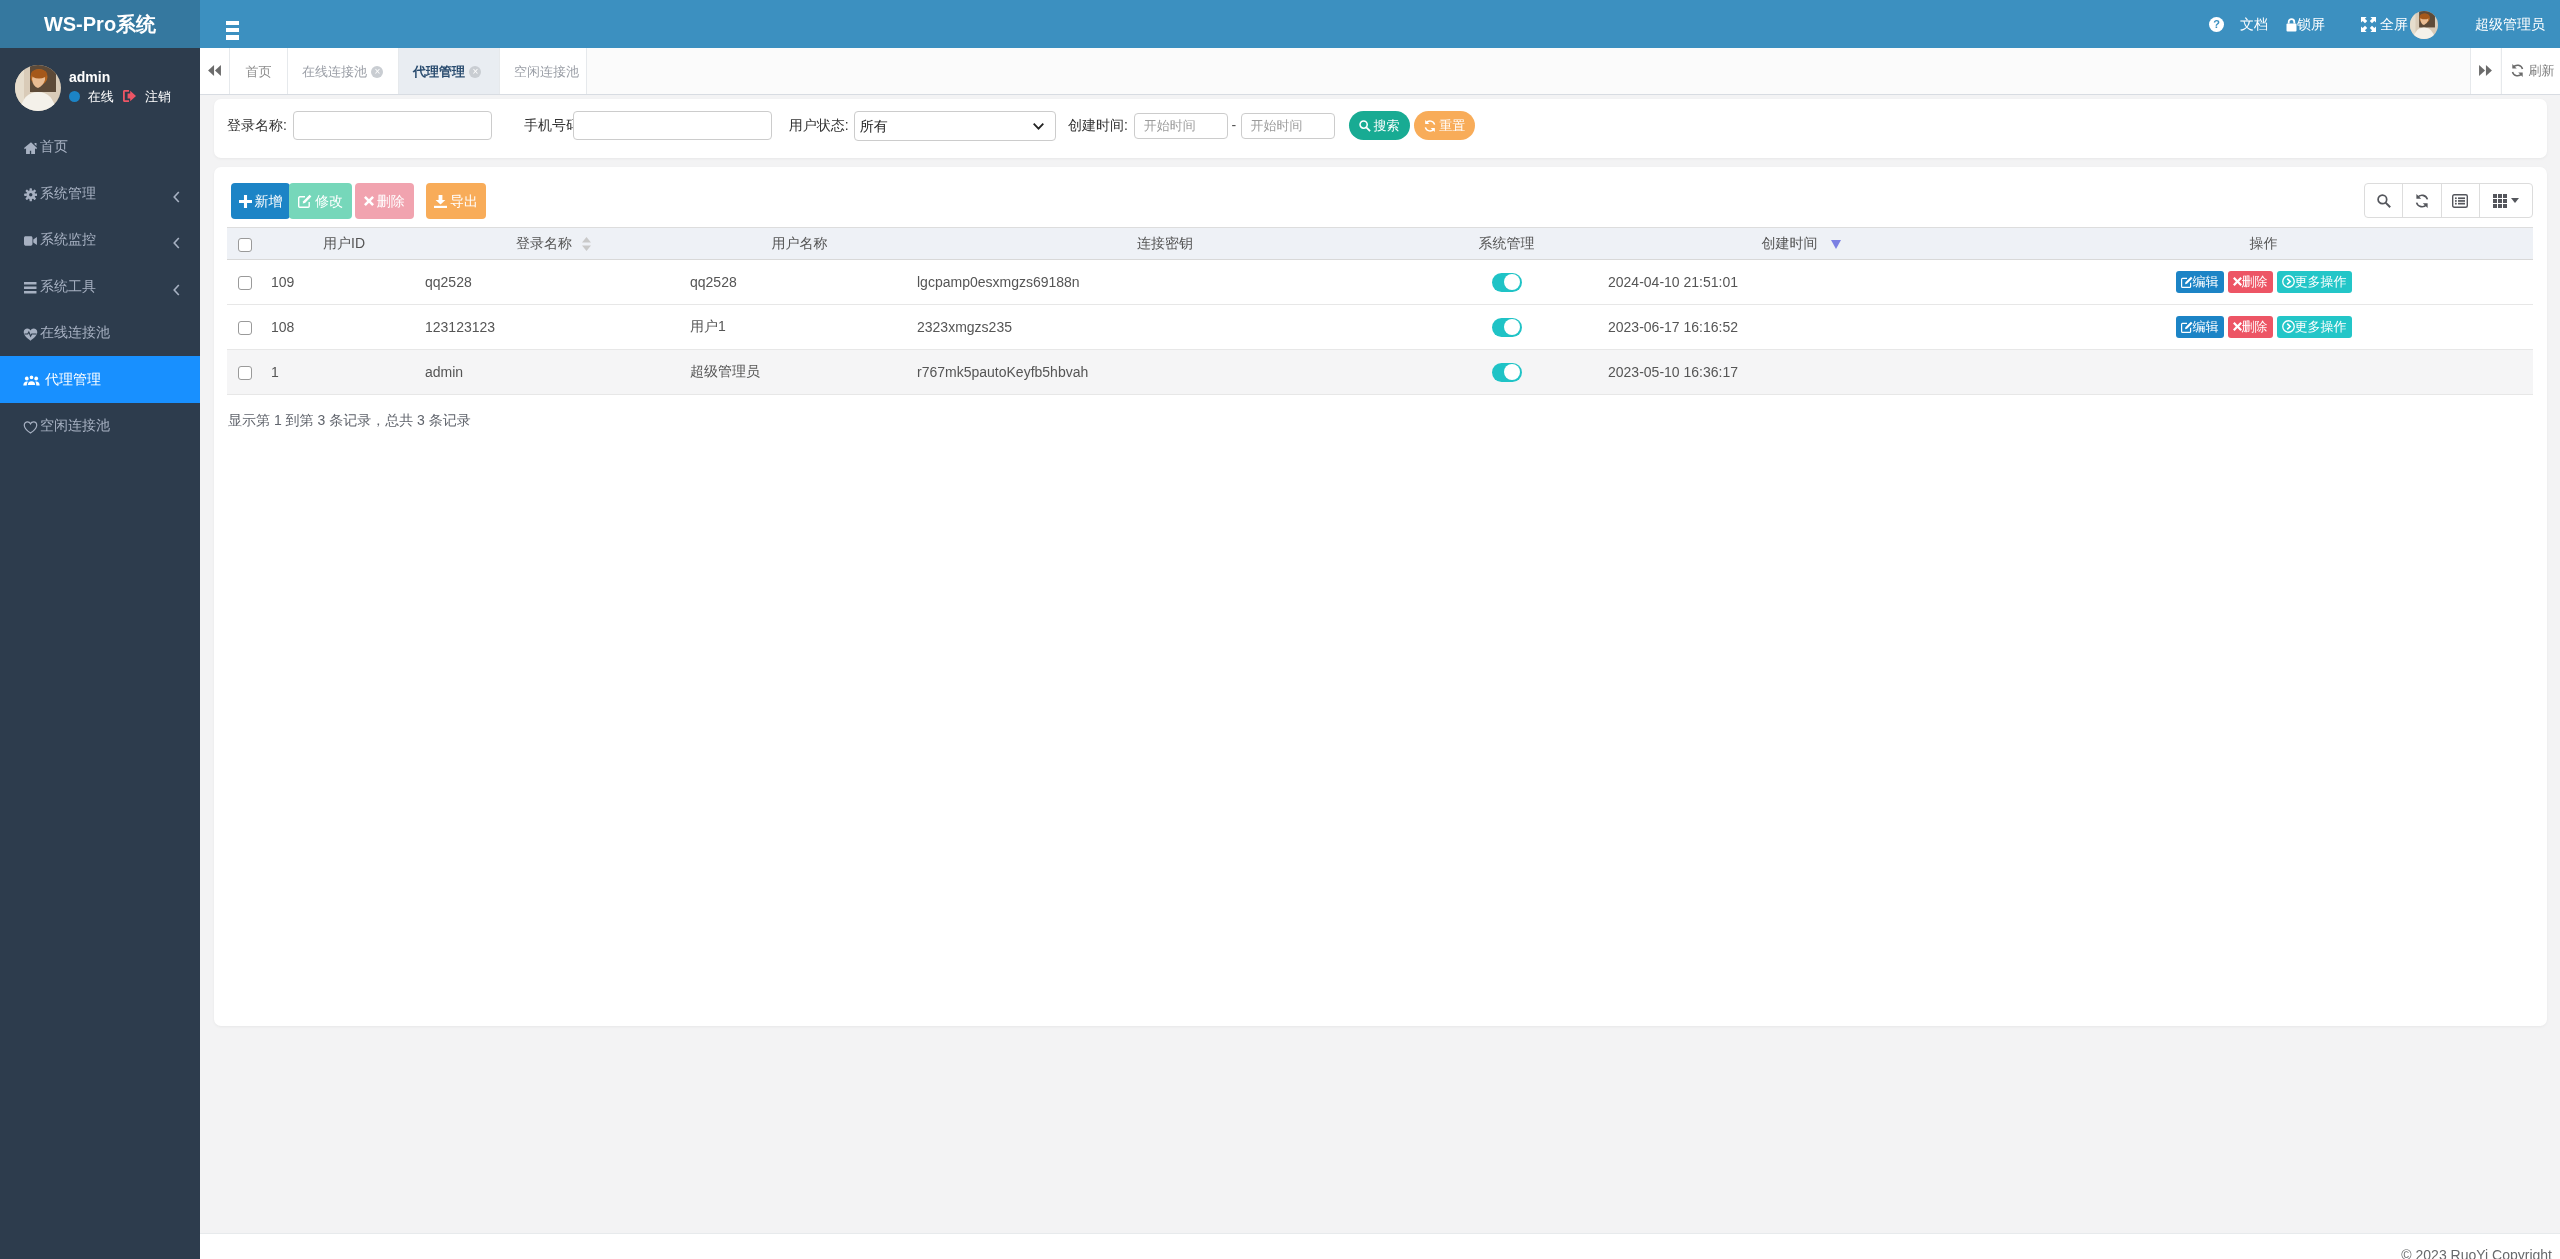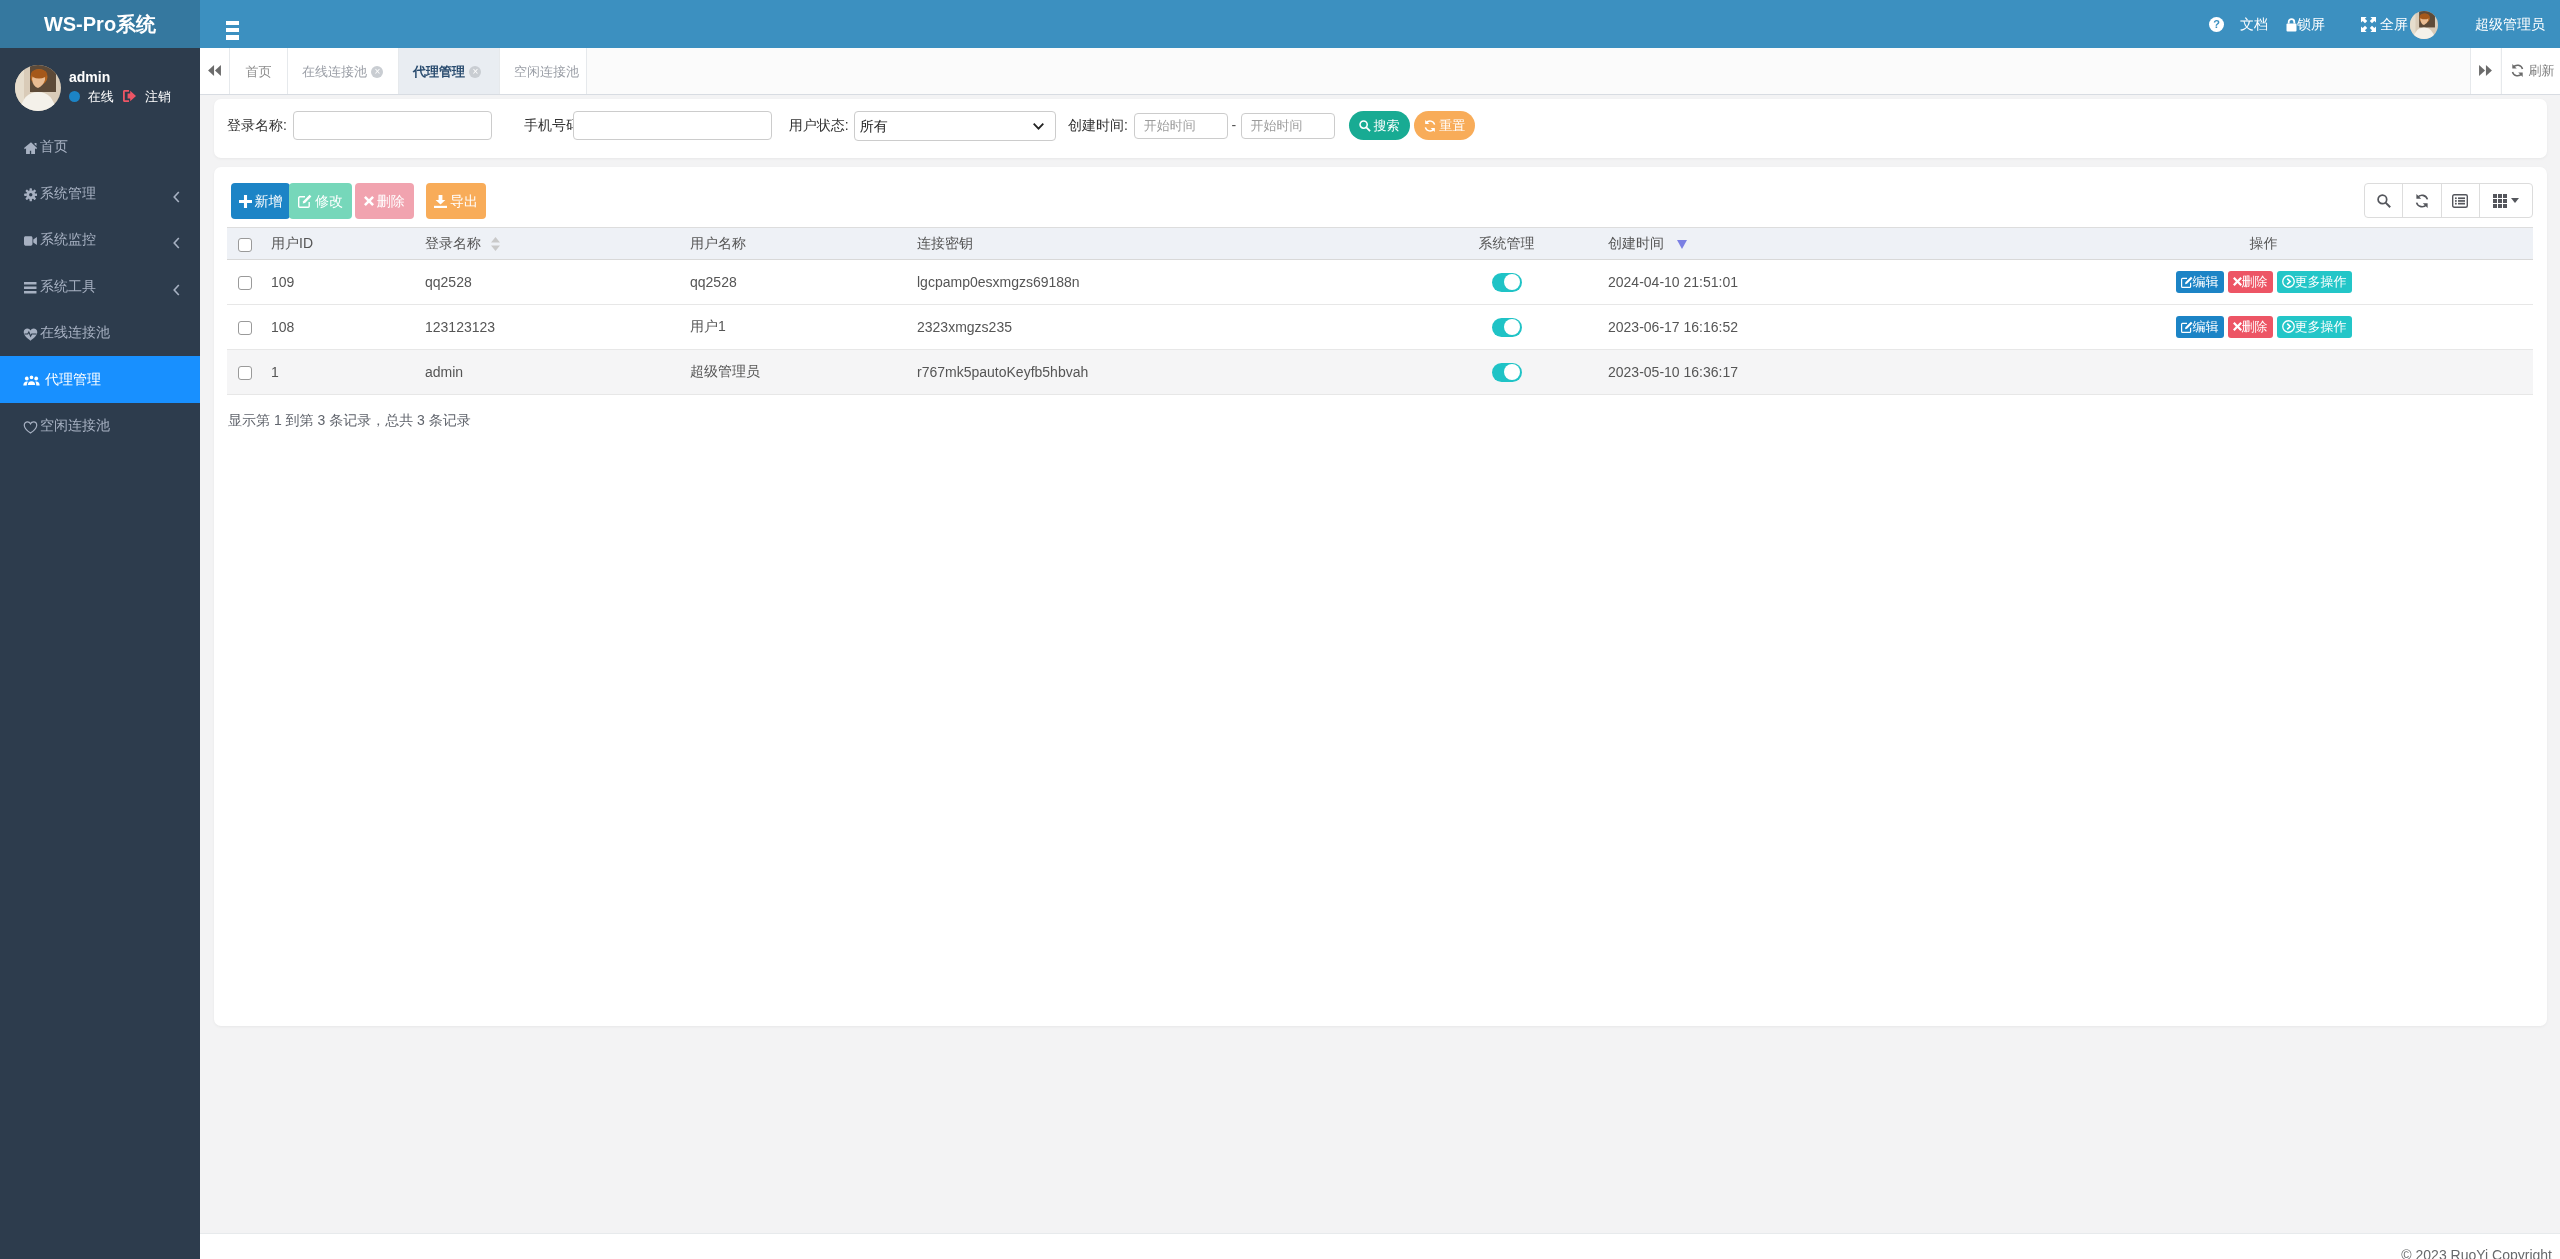--- a/index.html
+++ b/index.html
@@ -34,21 +34,21 @@
 .sinput { position:absolute; top:11.5px; height:29px; border:1px solid #ccc; border-radius:4px; background:#fff;text-align:center; }
 .dinput { position:absolute; top:14px; height:26px; border:1px solid #ccc; border-radius:4px; background:#fff; font-size:13px; color:#9b9b9b; line-height:24px; padding-left:9px; }
 .pillbtn { position:absolute; top:12.4px; height:29px; border-radius:15px; color:#fff; font-size:13px; text-align:center; line-height:29px; }
 
 .tbtn { position:absolute; top:16px; height:36px; border-radius:4px; color:#fff; font-size:14px; text-align:center; line-height:36px; }
 .icgroup { position:absolute; top:16px; height:35px; border:1px solid #dcdcdc; border-radius:4px; background:#fff; display:flex; }
 .icgroup .igb { height:33px; border-right:1px solid #ddd; display:flex; align-items:center; justify-content:center; }
 .icgroup .igb:last-child { border-right:none; }
 
 table.grid { position:absolute; left:13px; top:60px; width:2306px; border-collapse:collapse; table-layout:fixed; }
-table.grid th { background:#eef1f6; font-weight:normal; color:#555; font-size:14px; height:32px; border-top:1px solid #ddd; border-bottom:1px solid #d8d8d8; text-align:left; padding:0 0 0 8px; }
+table.grid th { background:#eef1f6; font-weight:normal; color:#555; font-size:14px; height:32px; border-top:1px solid #ddd; border-bottom:1px solid #d8d8d8; text-align:center; padding:0 0 0 8px; }
 table.grid td { height:45px; font-size:14px; color:#555; border-bottom:1px solid #e7e7e7; padding:0 0 0 8px; }
 tr.gray td { background:#f5f5f6; }
 .cbx { width:14px; height:14px; border:1px solid #9a9a9a; border-radius:3px; background:#fff; display:inline-block; vertical-align:middle; }
 .toggle { position:relative; display:inline-block; width:30px; height:19px; border-radius:10px; background:#1fc3c6; vertical-align:middle; }
 .toggle i { position:absolute; right:1.5px; top:1.5px; width:16px; height:16px; background:#fff; border-radius:50%; }
 .abtn { display:inline-block; height:22px; line-height:22px; border-radius:3px; color:#fff; font-size:13px; padding:0 5px; margin:0 2px; }
 .records { position:absolute; left:14px; top:245px; font-size:14px; color:#60646c; }
 
 .pfooter { position:absolute; left:200px; top:1233px; right:0; height:26px; background:#fff; border-top:1px solid #e7eaec; }
 .pfooter span { position:absolute; right:8px; top:13px; font-size:14px; color:#676a6c; }

